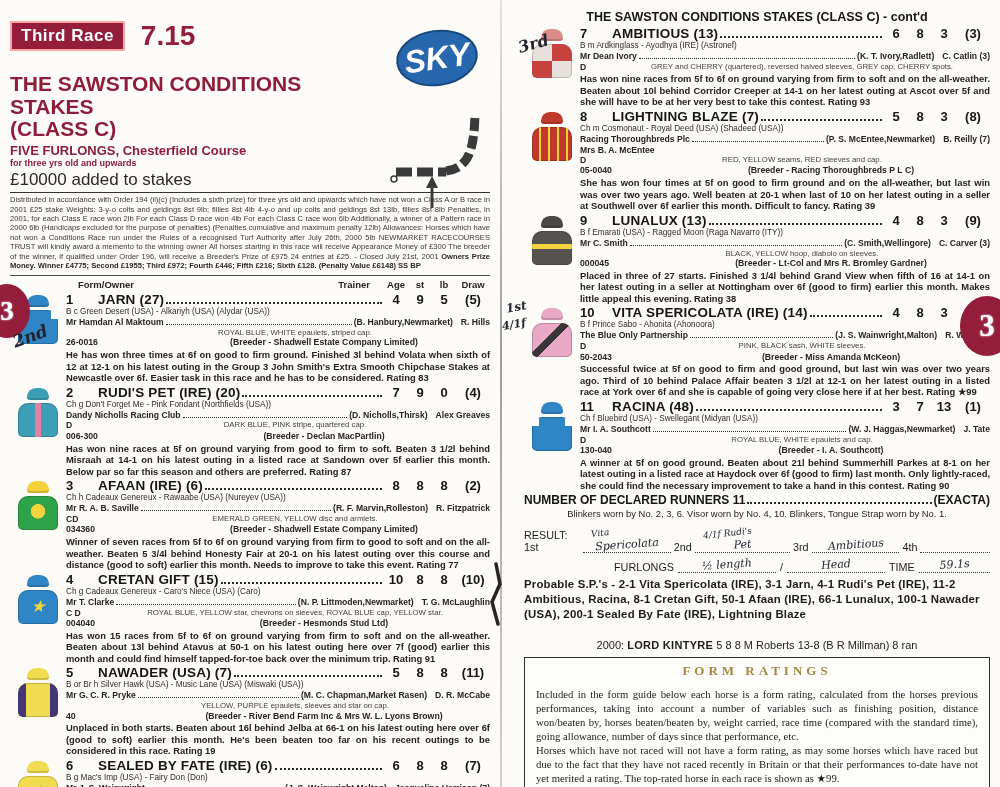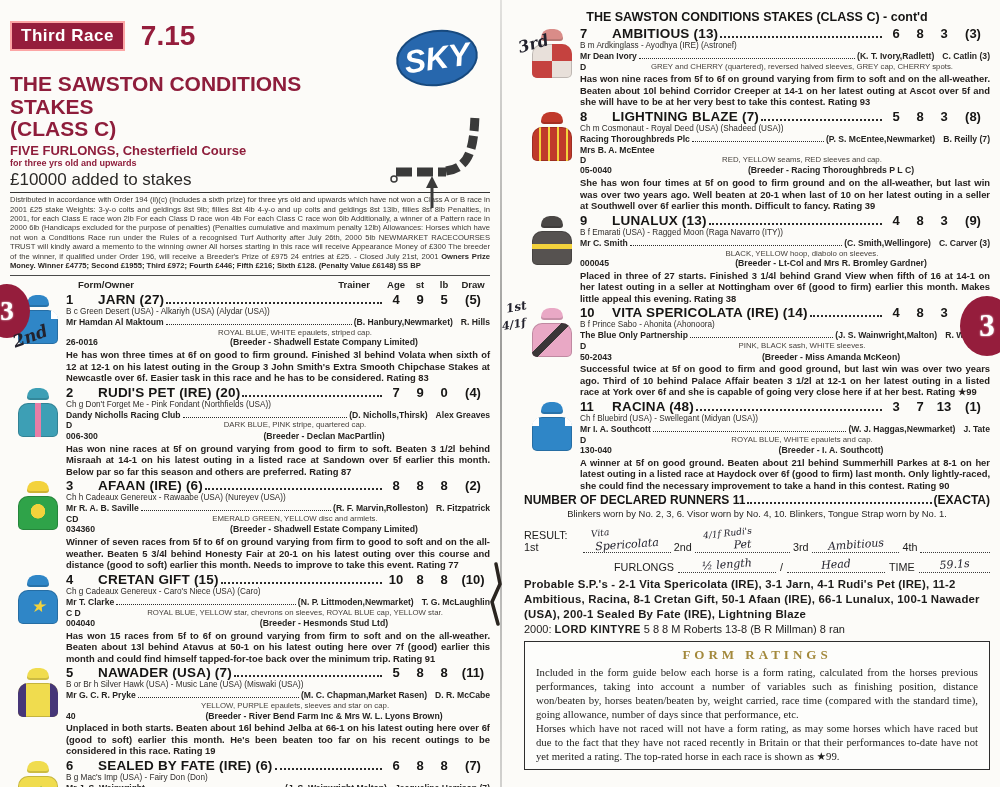--- a/index.html
+++ b/index.html
@@ -72,25 +72,25 @@
   .times{text-align:center;font-size:11.8px;margin-top:2px;color:#1d1c1b}
   .result-row{display:flex;align-items:flex-end;font-size:10.8px;margin-top:10px;gap:3px;color:#1d1c1b}
   .slot{border-bottom:1.5px dotted #3a3a3a;position:relative;text-align:center;height:13px}
   .s1{width:96px}.s2{width:104px}.s3{width:96px}.s4{width:76px}
   .hand{font-family:"DejaVu Serif",serif;font-style:italic;color:#23222d}
   .slot .handmain{display:block;transform:rotate(-4deg);font-size:11px;line-height:1;white-space:nowrap}
   .slot .handtop{position:absolute;top:-11px;left:8px;font-size:9px;white-space:nowrap;transform:rotate(-6deg)}
   .dist-row{display:flex;align-items:flex-end;font-size:10.8px;margin:6px 0 0 90px;gap:4px;color:#1d1c1b}
   .d1{width:110px}.d2{width:110px}.d3{width:80px}
   .sps{font-size:11.4px;font-weight:bold;letter-spacing:.2px;line-height:1.28;margin-top:4px;color:#1d1c1b}
-  .lastyear{font-size:11px;margin-top:2px;color:#1d1c1b}
+  .lastyear{text-align:center;font-size:11px;margin-top:18px;color:#1d1c1b}
   .lastyear b{letter-spacing:.3px}
   .frbox{border:1.5px solid #2e2e2e;margin-top:6px;padding:4px 11px 6px;background:#fdfdfb}
   .frtitle{text-align:center;color:#a3893c;font-weight:bold;letter-spacing:4px;font-size:13px;
-           font-family:"Liberation Serif",serif;margin:1px 0 3px}
+           font-family:"Liberation Serif",serif;margin:1px 0 9px}
   .frp{font-size:10.7px;line-height:1.3;text-align:justify;color:#1c1b1a;font-family:"Liberation Serif",serif}
   
   .badge{position:absolute;background:#951d3c;color:#fff;font-weight:bold;border-radius:50%;
          display:flex;align-items:center;justify-content:center;font-family:"Liberation Serif",serif;
          text-shadow:0 0 2px #fff}
   #badge-left{left:-16px;top:284px;width:46px;height:54px;font-size:27px}
   #badge-right{left:960px;top:296px;width:54px;height:60px;font-size:31px}
   #gutter{position:absolute;left:500px;top:0;width:2px;height:787px;
           background:linear-gradient(180deg,rgba(40,40,40,.12),rgba(40,40,40,.45) 45%,rgba(40,40,40,.2));pointer-events:none}
   #stitch{position:absolute;left:486px;top:562px;width:22px;height:70px}

